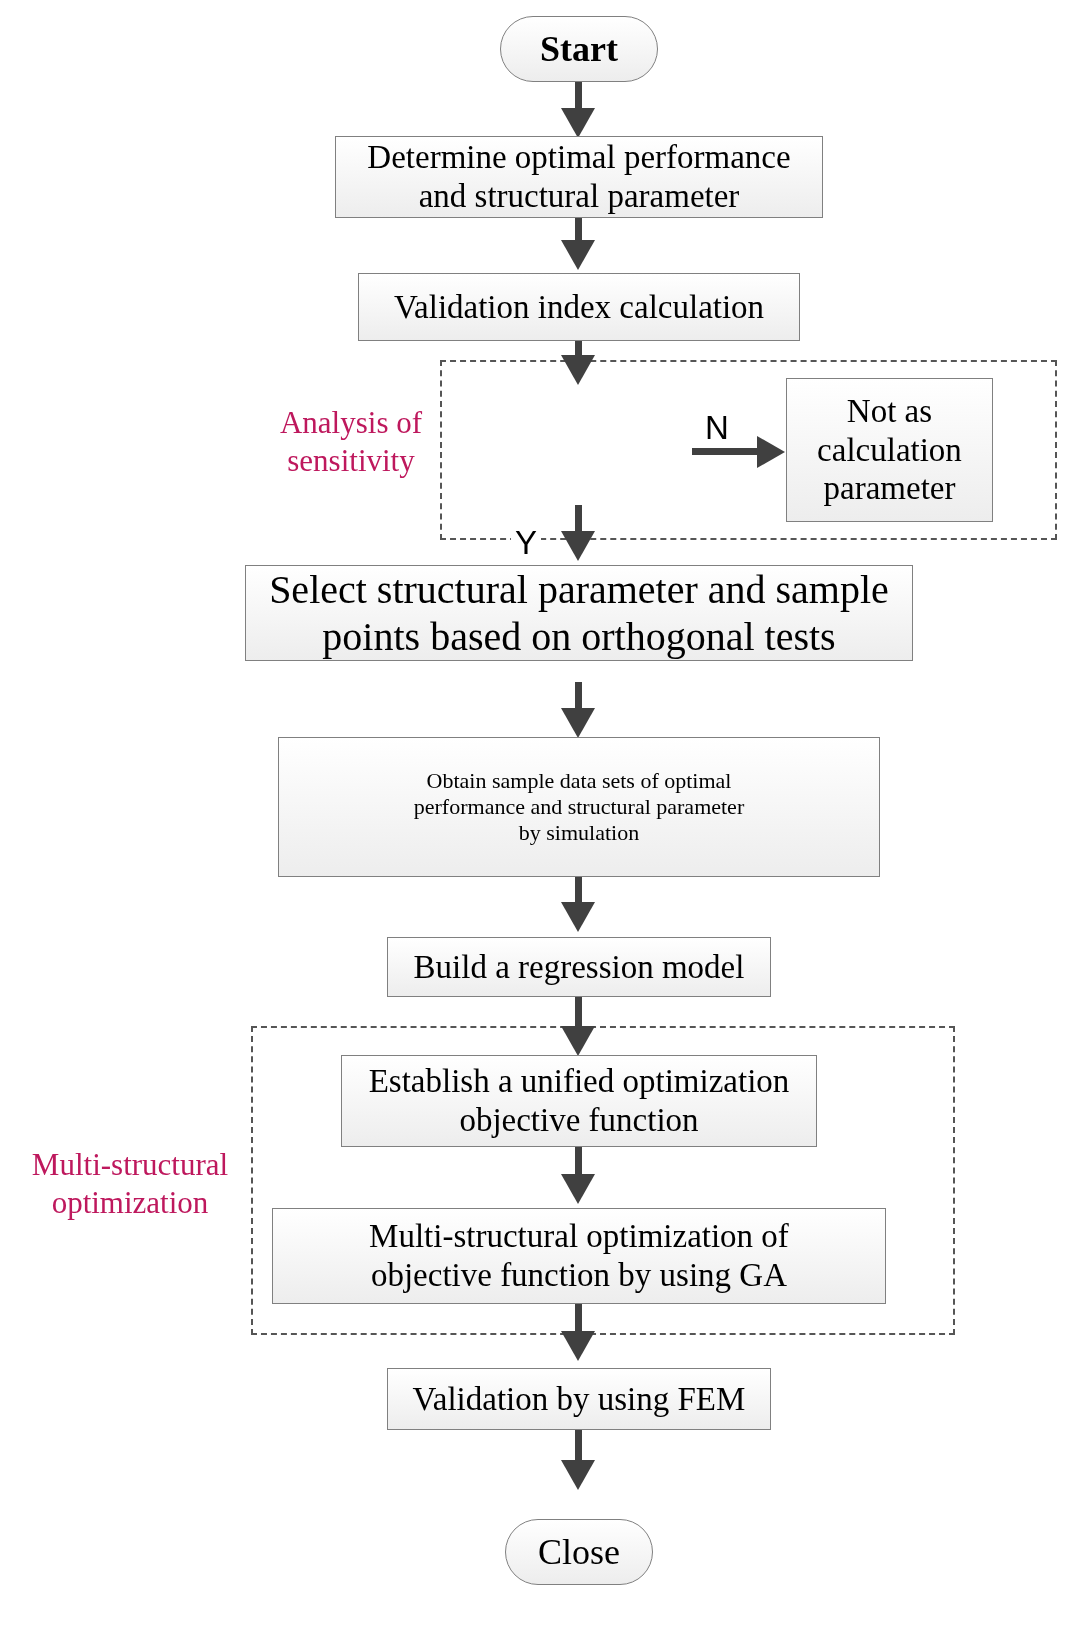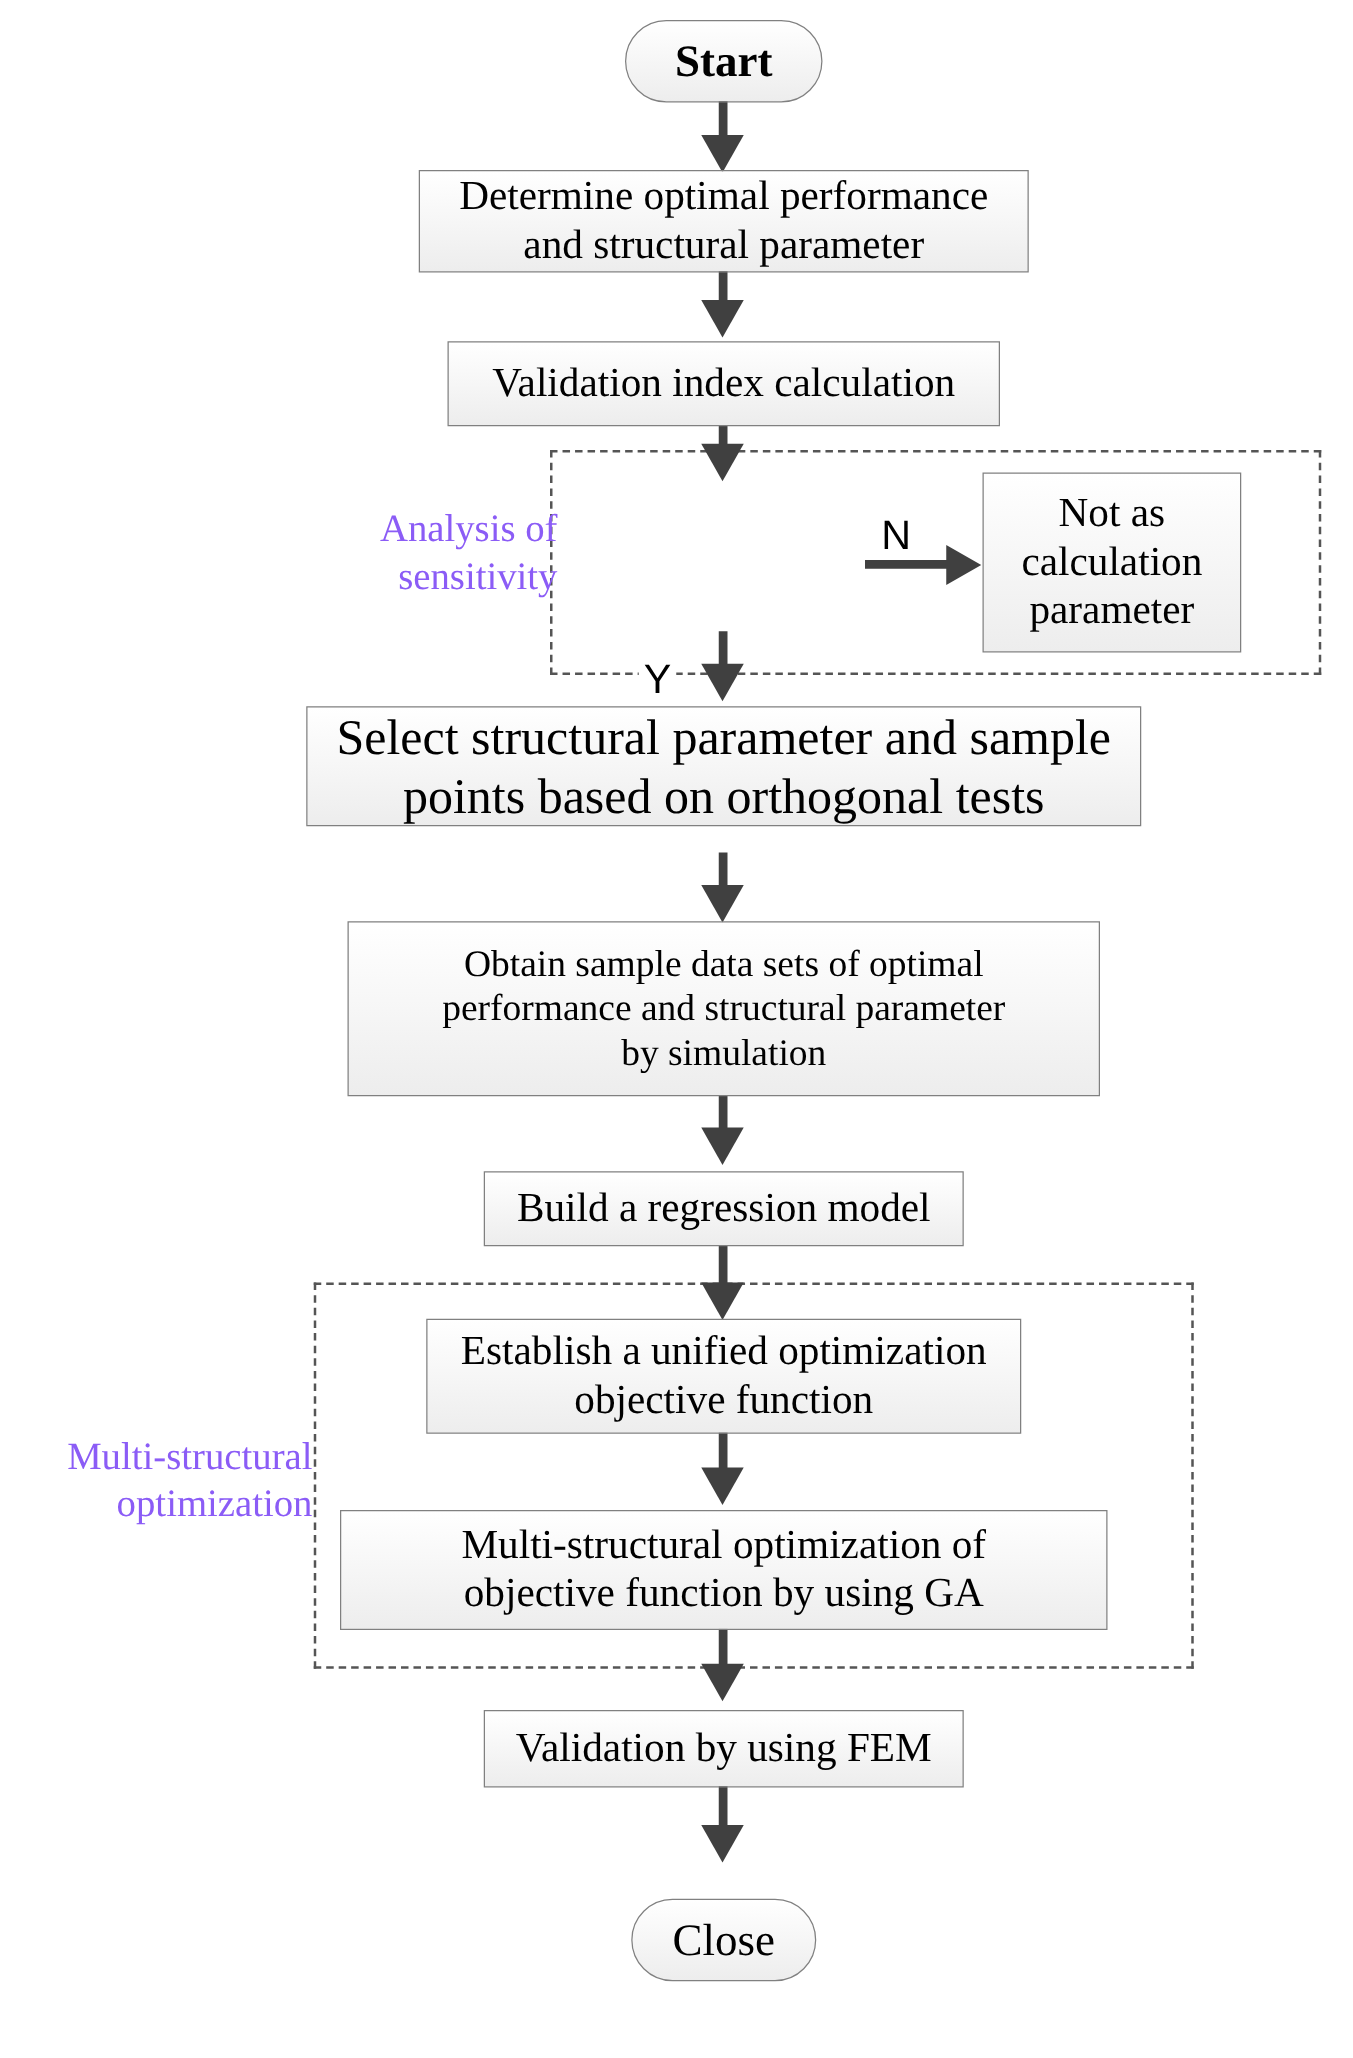--- a/index.html
+++ b/index.html
@@ -61,22 +61,22 @@
     position: absolute;
     box-sizing: border-box;
     border: 2px dashed #555555;
     background: transparent;
     z-index: 1;
   }
 
   
   .group-caption {
     position: absolute;
-    color: #8b5cf6;
-    text-align: right;
+    color: #be185d;
+    text-align: center;
     white-space: pre-line;
     line-height: 1.22;
     z-index: 4;
   }
 
   
   .vline {
     position: absolute;
     background: #404040;
     width: 7px;
@@ -176,21 +176,21 @@
   <div class="node" style="left:358px; top:273px; width:442px; height:68px; font-size:33px;">Validation index calculation</div>
 
 
   <div class="node" style="left:786px; top:378px; width:207px; height:144px; font-size:33px;">Not as
 calculation
 parameter</div>
 
   <div class="node" style="left:245px; top:565px; width:668px; height:96px; font-size:40px;">Select structural parameter and sample
 points based on orthogonal tests</div>
 
-  <div class="node" style="left:278px; top:737px; width:602px; height:140px; font-size:30px;">Obtain sample data sets of optimal
+  <div class="node" style="left:278px; top:737px; width:602px; height:140px; font-size:22px;">Obtain sample data sets of optimal
 performance and structural parameter
 by simulation</div>
 
   <div class="node" style="left:387px; top:937px; width:384px; height:60px; font-size:33px;">Build a regression model</div>
 
   <div class="node" style="left:341px; top:1055px; width:476px; height:92px; font-size:33px;">Establish a unified optimization
 objective function</div>
 
   <div class="node" style="left:272px; top:1208px; width:614px; height:96px; font-size:33px;">Multi-structural optimization of
 objective function by using GA</div>

